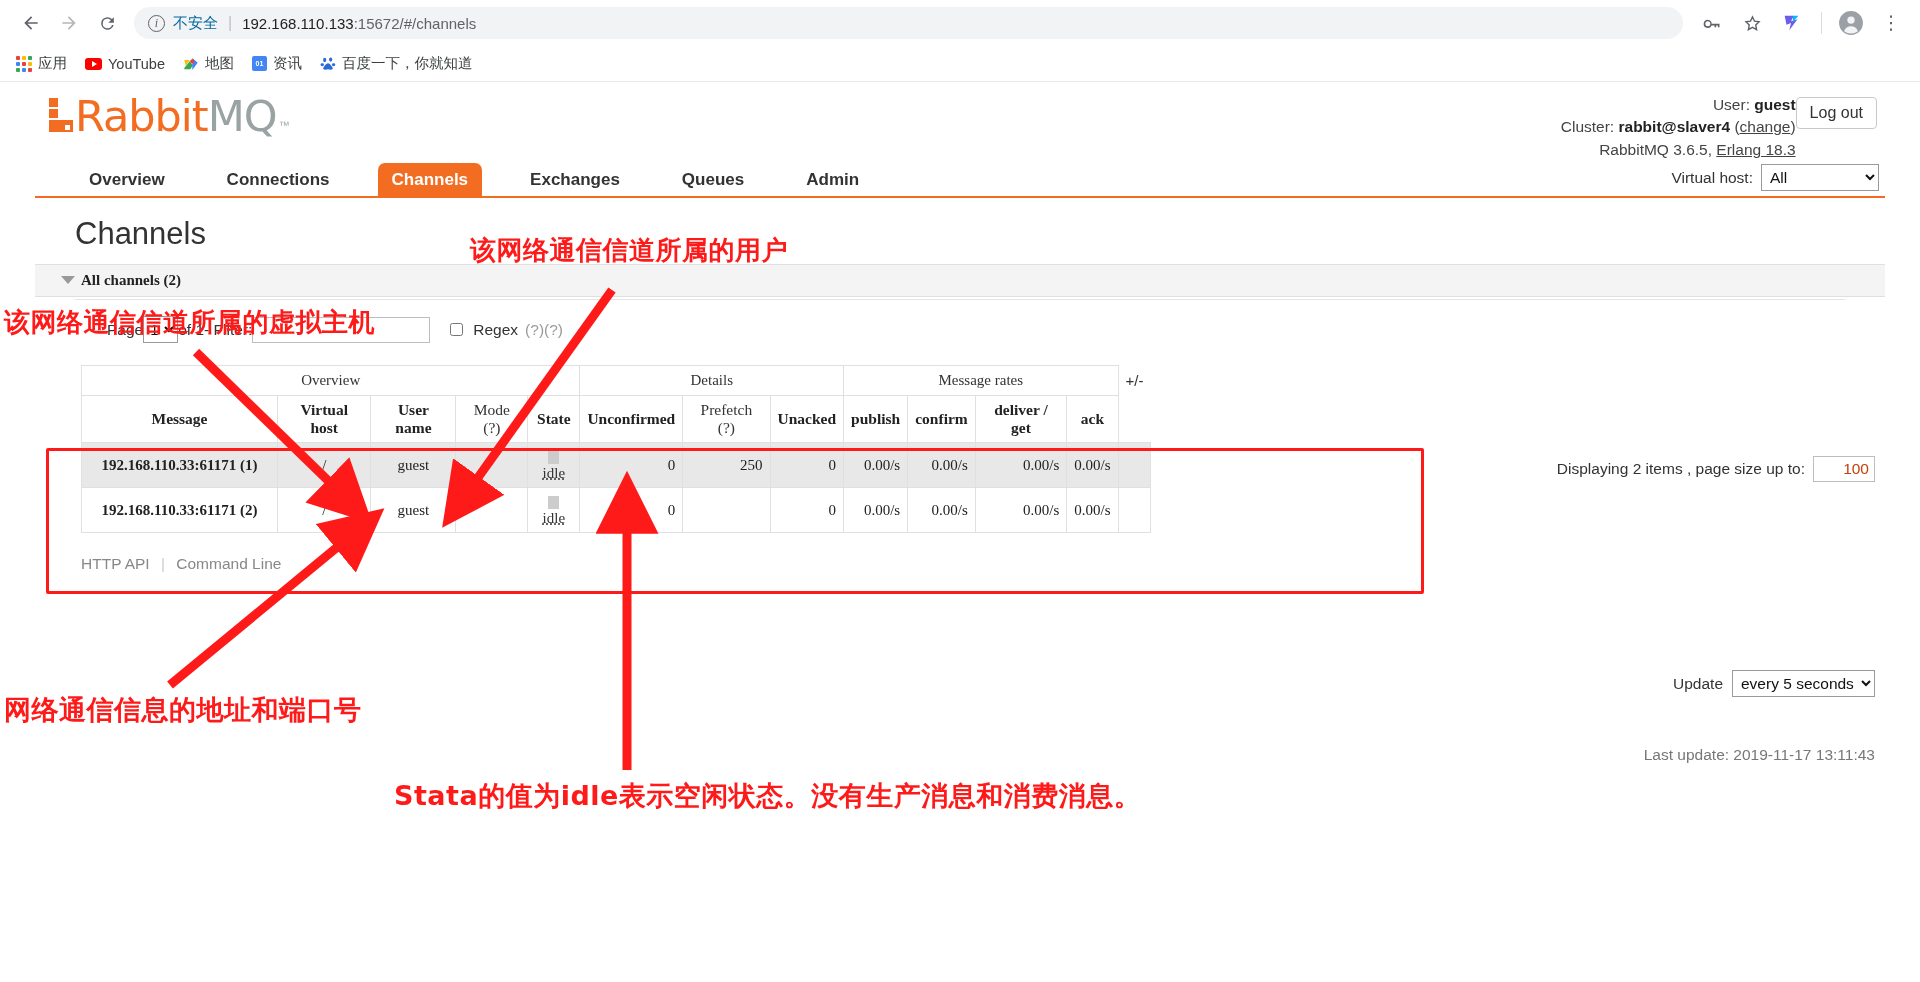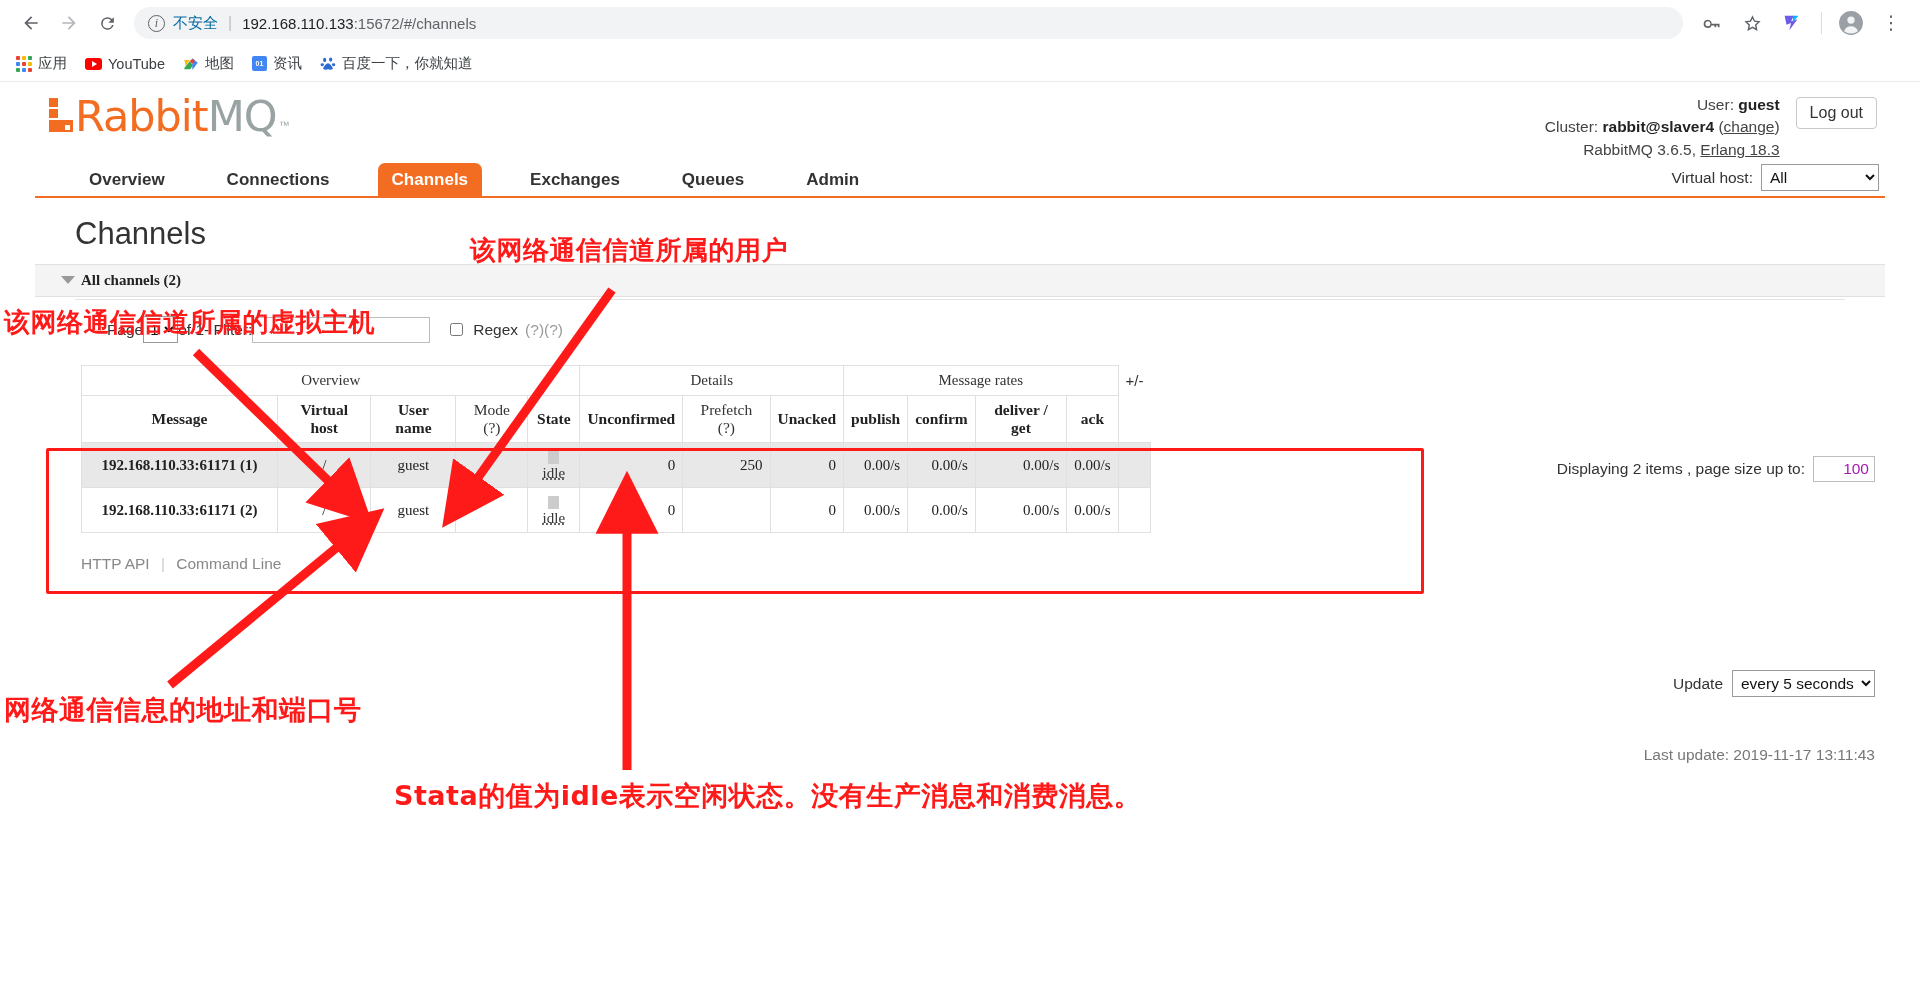--- a/index.html
+++ b/index.html
@@ -83,21 +83,21 @@
   .logo-mark .body:after { content: ""; position: absolute; right: 3px; bottom: 2px;
     width: 5px; height: 5px; background: #fff; }
   .logo-mark .top-right { grid-column: 2; grid-row: 1 / span 2; background: transparent; }
   .logo-text { font-size: 43px; font-family: "DejaVu Sans", sans-serif;
     letter-spacing: -1px; line-height: 0.95; text-align: right; }
   .logo-text .rabbit { color: #f26d21; }
   .logo-text .mq { color: #9aa3a3; }
   .logo-tm { font-size: 11px; color: #9aa3a3; margin-left: 2px; margin-bottom: 6px; }
 
   .hdr-right { position: absolute; right: 8px; top: 12px; display: flex;
-    align-items: flex-start; gap: 16px; }
+    align-items: flex-start; gap: 0; }
   .hdr-info { text-align: right; font-size: 15.5px; color: #444;
     line-height: 1.45; white-space: nowrap; }
   .hdr-info b { font-weight: bold; color: #222; }
   .hdr-info a { color: #444; text-decoration: underline; }
   .logout-btn {
     border: 1px solid #c8c8c8; border-radius: 4px; background: #fff;
     padding: 6px 13px; font-size: 16px; color: #333; cursor: pointer;
     font-family: "Liberation Sans", sans-serif; margin-top: 3px;
   }
 
@@ -147,21 +147,21 @@
   .regex-box { display: flex; align-items: center; gap: 7px; margin-left: 16px; }
   .regex-box input[type=checkbox] { width: 13px; height: 13px; }
   .muted-q { color: #9a9a9a; }
   .displaying {
     position: absolute; right: 10px; top: 374px; font-size: 15.5px; color: #333;
     display: flex; align-items: center; gap: 8px;
   }
   .pagesize-input {
     width: 62px; height: 26px; border: 1px solid #bdbdbd; text-align: right;
     font-size: 15.5px; padding: 2px 5px; font-family: "Liberation Sans", sans-serif;
-    color: #a21caf;
+    color: #c2410c;
   }
 
   
   .table-zone { margin: 22px 0 0 46px; width: 1070px; }
   table.list { border-collapse: collapse; width: 1070px; font-size: 15px;
     font-family: "Liberation Serif", serif; }
   table.list th, table.list td {
     border: 1px solid #e0e0e0; padding: 5px 7px; color: #222;
   }
   table.list thead tr.group th { font-weight: normal; text-align: center;

